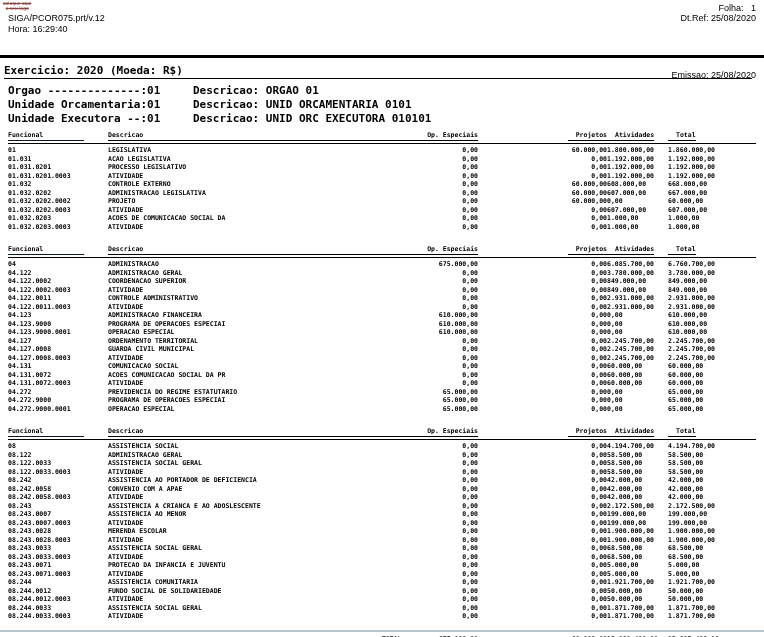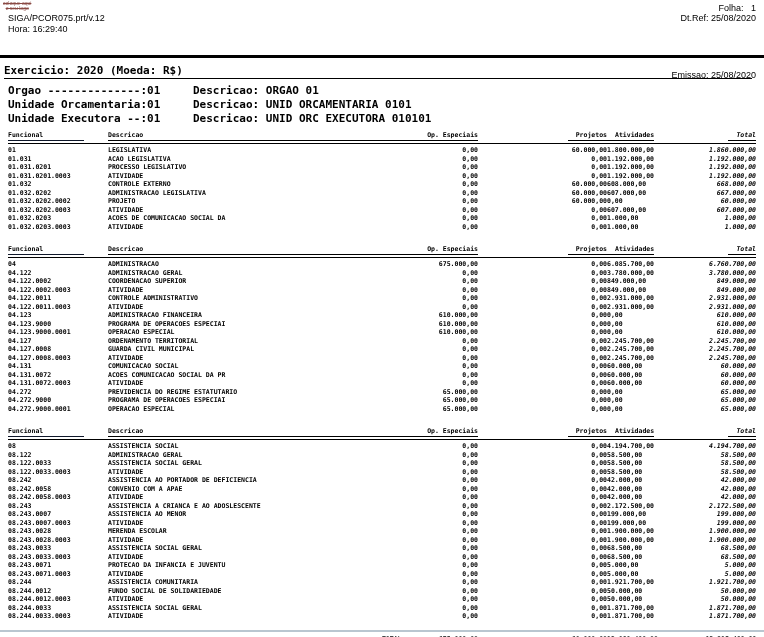--- a/index.html
+++ b/index.html
@@ -29,21 +29,21 @@
   .infoline .il-label{display:inline-block;width:185px;}
   .rbody{position:absolute;top:131px;left:8px;width:748px;font-size:6.5px;}
   .sect{margin-bottom:14px;}
   .shdr{display:flex;padding-bottom:2px;border-bottom:1px solid #000;margin-bottom:2px;line-height:9px;}
   .row{display:flex;line-height:8.5px;}
   .c1{width:100px;flex:none;}
   .c2{width:190px;flex:none;}
   .c3{width:180px;flex:none;text-align:right;}
   .c4{width:129px;flex:none;text-align:right;}
   .c5{width:61px;flex:none;text-align:left;}
-  .c6{width:88px;flex:none;text-align:right;font-style:italic;}
+  .c6{width:88px;flex:none;text-align:left;}
   .u{border-bottom:1px solid #000;}
   .uw{display:inline-block;border-bottom:1px solid #0f172a;width:76px;}
   .ul{display:inline-block;border-bottom:1px solid #000;padding-left:8px;}
   .totalrow{margin-top:6px;}
   .totalrow .c2{overflow:visible;}
   .botline{position:absolute;top:630px;left:0;width:764px;height:2px;background:#b9c6d0;}
 </style>
 </head>
 <body>
 

